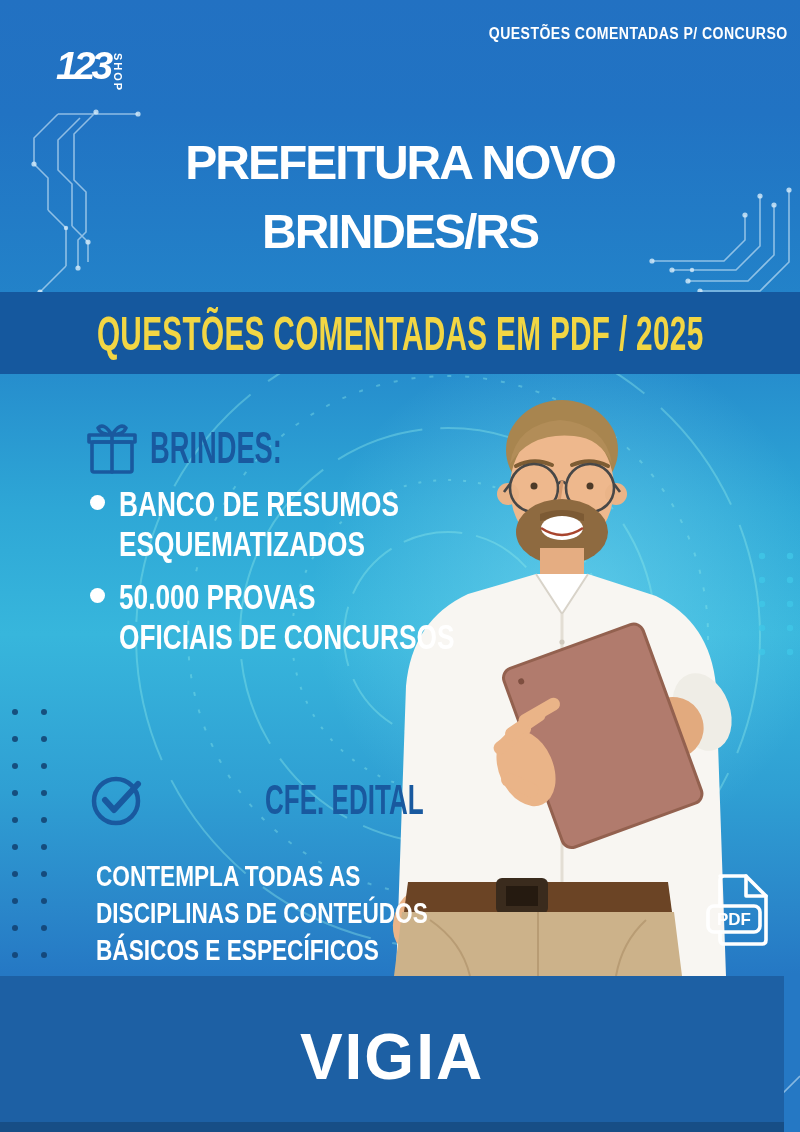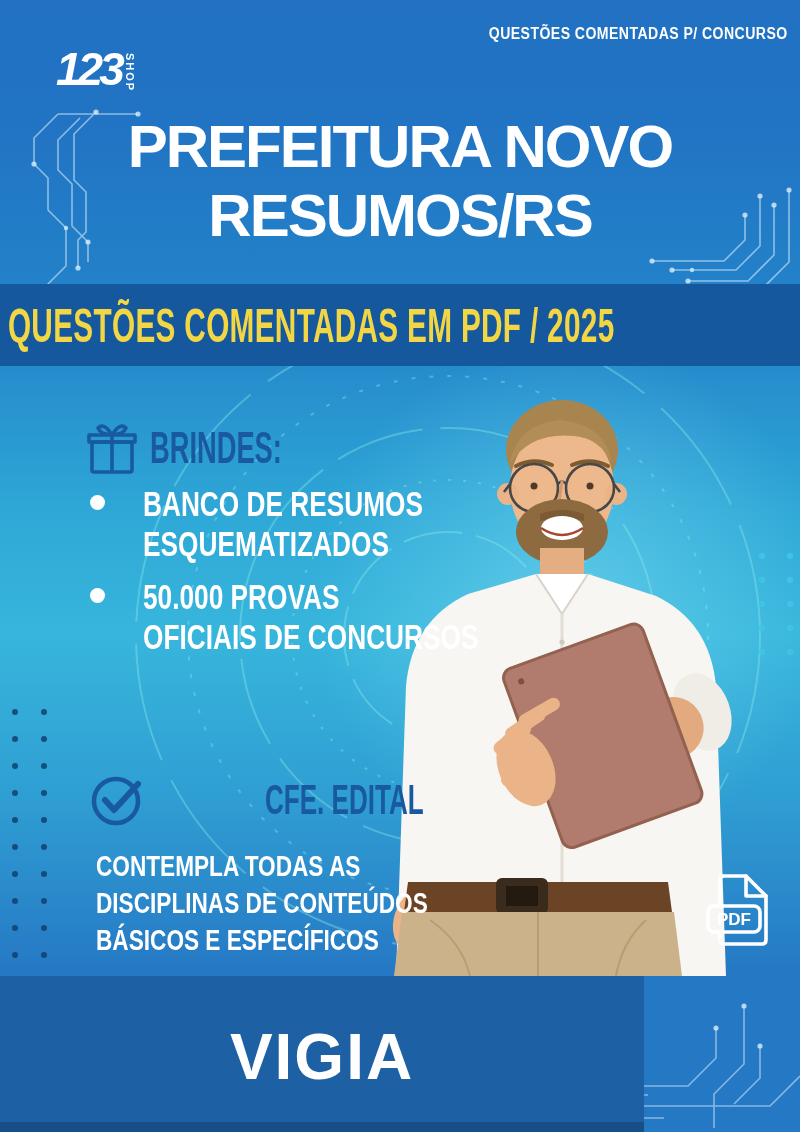--- a/index.html
+++ b/index.html
@@ -9,50 +9,50 @@
     background:
       radial-gradient(circle 360px at 570px 600px, rgba(130,226,246,.50), rgba(130,226,246,0) 72%),
       linear-gradient(180deg,#2271c2 0%,#2173c3 10%,#2385ca 29%,#2ea7d6 45%,#37b6dc 56%,#2f9fd3 70%,#2a87ca 80%,#2578c4 86%,#2578c4 100%);
   }
   .abs{position:absolute;}
   .decor{left:0;top:0;z-index:1;}
   .man{left:350px;top:380px;z-index:2;}
   .content{z-index:3;}
   
   .logo{top:46px;left:56px;display:flex;align-items:flex-start;z-index:3;}
-  .logo-num{font-size:46px;font-weight:900;font-style:italic;color:#fff;letter-spacing:-4px;line-height:1;}
+  .logo-num{font-size:39px;font-weight:900;font-style:italic;color:#fff;letter-spacing:-4px;line-height:1;}
   .logo-shop{font-size:11px;font-weight:bold;color:#fff;letter-spacing:2px;writing-mode:vertical-rl;margin-left:3px;margin-top:7px;}
   
   .toplabel{top:25px;right:12px;font-size:16px;font-weight:bold;color:#fff;white-space:nowrap;
     transform:scaleX(.88);transform-origin:right top;z-index:3;letter-spacing:.5px;}
   
   .kicker{top:84px;left:0;width:100%;text-align:center;font-size:27px;font-weight:bold;color:#f2d644;letter-spacing:2px;z-index:3;}
-  .title{top:112px;left:0;width:100%;text-align:center;color:#fff;font-size:60px;font-weight:bold;line-height:69px;letter-spacing:-2px;z-index:3;}
-  
-  .banner{top:284px;left:0;width:800px;height:82px;background:#15589e;display:flex;align-items:center;justify-content:flex-end;z-index:3;}
+  .title{top:128px;left:0;width:100%;text-align:center;color:#fff;font-size:48px;font-weight:bold;line-height:69px;letter-spacing:-2px;z-index:3;}
+  
+  .banner{top:292px;left:0;width:800px;height:82px;background:#15589e;display:flex;align-items:center;justify-content:center;z-index:3;}
   .banner-text{font-size:48px;font-weight:bold;color:#f2d644;white-space:nowrap;transform:scaleX(.62);letter-spacing:.5px;}
   
   .benefits{left:84px;top:420px;z-index:3;}
   .benefits-head{display:flex;align-items:center;height:56px;}
   .head-blue{font-size:44px;font-weight:bold;color:#19599f;white-space:nowrap;transform:scaleX(.62);transform-origin:left center;margin-left:10px;}
   .bullets{margin-top:8px;}
-  .bullet{display:flex;margin-bottom:13px;gap:24px;}
+  .bullet{display:flex;margin-bottom:13px;}
   .bullet-dot{width:15px;height:15px;border-radius:50%;background:#fff;margin:11px 14px 0 6px;flex:none;}
   .btext{color:#fff;font-weight:bold;font-size:35px;line-height:40px;}
   .btext div{white-space:nowrap;transform:scaleX(.75);transform-origin:left top;}
   
   .edital{left:90px;top:772px;z-index:3;}
   .edital-head{display:flex;align-items:center;height:56px;justify-content:space-between;}
   .edital-head .head-blue{font-size:42px;}
-  .edital-body{margin-top:20px;margin-left:6px;font-size:29px;line-height:37px;color:#fff;font-weight:bold;}
+  .edital-body{margin-top:30px;margin-left:6px;font-size:29px;line-height:37px;color:#fff;font-weight:bold;}
   .edital-body div{white-space:nowrap;transform:scaleX(.78);transform-origin:left top;}
   
   .pdfbadge{left:704px;top:870px;width:72px;height:80px;z-index:5;}
   
-  .footer{top:976px;left:0;width:644px;height:156px;background:#1d60a4;z-index:4;}
+  .footer{top:976px;left:0;width:784px;height:156px;background:#1d60a4;z-index:4;}
   .footer-strip{position:absolute;bottom:0;left:0;width:100%;height:10px;background:#174e86;}
   .role{position:absolute;top:44px;left:0;width:100%;text-align:center;color:#fff;font-size:64px;font-weight:bold;letter-spacing:2px;}
 </style>
 </head>
 <body>
 
 <div class="canvas">
 
   <svg class="abs decor" width="800" height="1132" viewBox="0 0 800 1132">
     <g fill="none" stroke="#8ee9ea" stroke-opacity=".38" stroke-width="2">
@@ -202,21 +202,21 @@
 
   <div class="abs logo">
     <span class="logo-num">123</span>
     <span class="logo-shop">SHOP</span>
   </div>
 
   <div class="abs toplabel">QUESTÕES COMENTADAS P/ CONCURSO</div>
 
   <div class="abs title">
     <div>PREFEITURA NOVO</div>
-    <div>RESUMOS/RS</div>
+    <div>BRINDES/RS</div>
   </div>
 
   <div class="abs banner">
     <span class="banner-text">QUESTÕES COMENTADAS EM PDF / 2025</span>
   </div>
 
   <div class="abs benefits content">
     <div class="benefits-head">
       <svg width="56" height="56" viewBox="0 0 56 56" fill="none" stroke="#19599f" stroke-width="3.6" stroke-linecap="round" stroke-linejoin="round">
         <rect x="8" y="22" width="40" height="30" rx="2"></rect>

